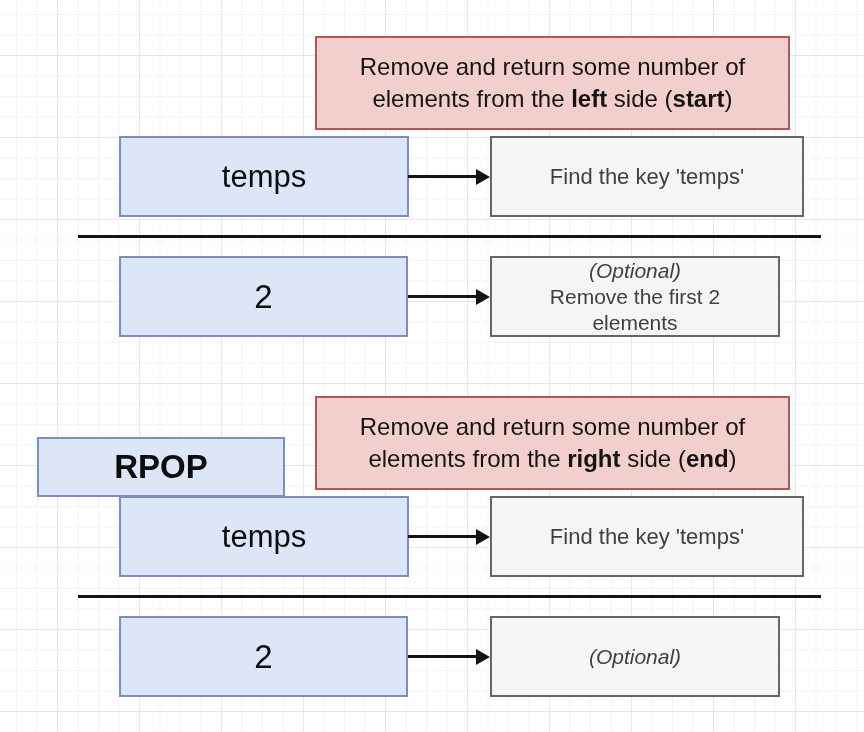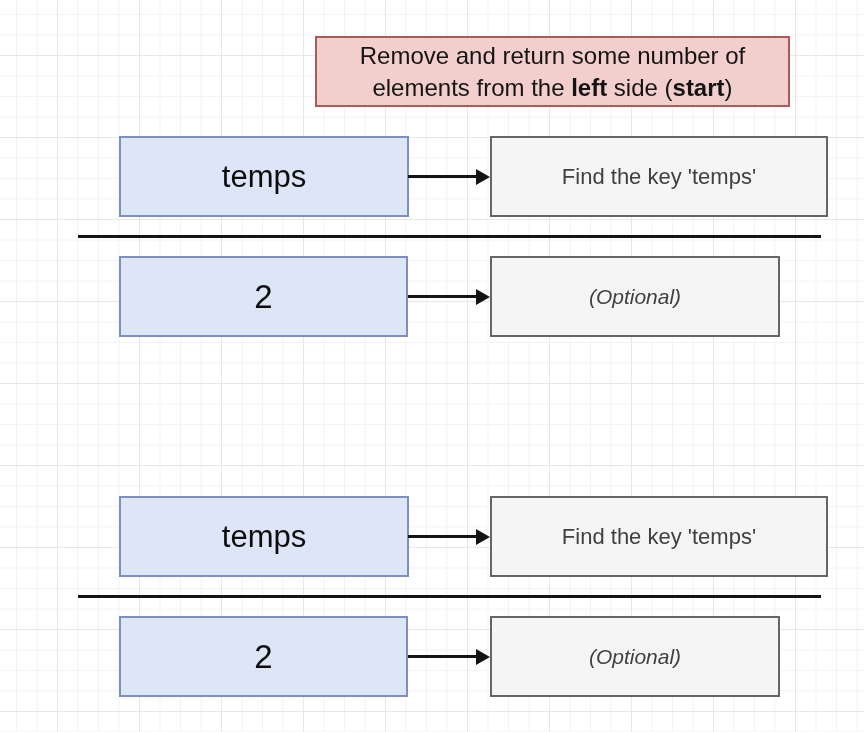--- a/index.html
+++ b/index.html
@@ -26,39 +26,39 @@
 
   .box { position: absolute; display: flex; align-items: center; justify-content: center; text-align: center; }
 
   .command-box {
     left: 37px; top: 77px; width: 248px; height: 60px;
     background: #dce6f7; border: 2px solid #7c8fc0;
     font-size: 33px; font-weight: 700; color: #0d0d0d;
   }
 
   .callout-box {
-    left: 315px; top: 36px; width: 475px; height: 71px;
+    left: 315px; top: 36px; width: 475px; height: 94px;
     background: #f2cfcd; border: 2px solid #ab5a56;
     font-size: 24px; line-height: 1.32; color: #141414;
     padding: 2px 8px;
   }
   .callout-box b { font-weight: 700; }
 
   .key-box {
     left: 119px; top: 136px; width: 290px; height: 81px;
     background: #dce6f7; border: 2px solid #7c8fc0;
     font-size: 31px; color: #0d0d0d; justify-content: center;
   }
 
   .result-box {
     background: #f5f5f5; border: 2px solid #666666;
     color: #3f3f3f;
   }
   .key-result-box {
-    left: 490px; top: 136px; width: 338px; height: 81px;
+    left: 490px; top: 136px; width: 314px; height: 81px;
     font-size: 22px;
   }
 
   .count-box {
     left: 119px; top: 256px; width: 289px; height: 81px;
     background: #dce6f7; border: 2px solid #7c8fc0;
     font-size: 33px; color: #0d0d0d;
   }
 
   .count-result-box {
@@ -111,24 +111,31 @@
     <div class="divider"></div>
     <div class="box count-box">
       <span>2</span>
     </div>
     <div class="arrow row2">
       <div class="arrow-line"></div>
       <div class="arrow-head"></div>
     </div>
     <div class="box result-box count-result-box">
       <div class="optional-label">(Optional)</div>
+      <div class="count-result-body">Remove the first 2 elements</div>
     </div>
   </div>
 
   <div class="section s1">
+    <div class="box callout-box">
+      <span><span>Remove and return some number of elements from the </span><b>right</b><span> side (</span><b>end</b><span>)</span></span>
+    </div>
+    <div class="box command-box">
+      <span>RPOP</span>
+    </div>
     <div class="box key-box">
       <span>temps</span>
     </div>
     <div class="arrow row1">
       <div class="arrow-line"></div>
       <div class="arrow-head"></div>
     </div>
     <div class="box result-box key-result-box">
       <span>Find the key 'temps'</span>
     </div>

